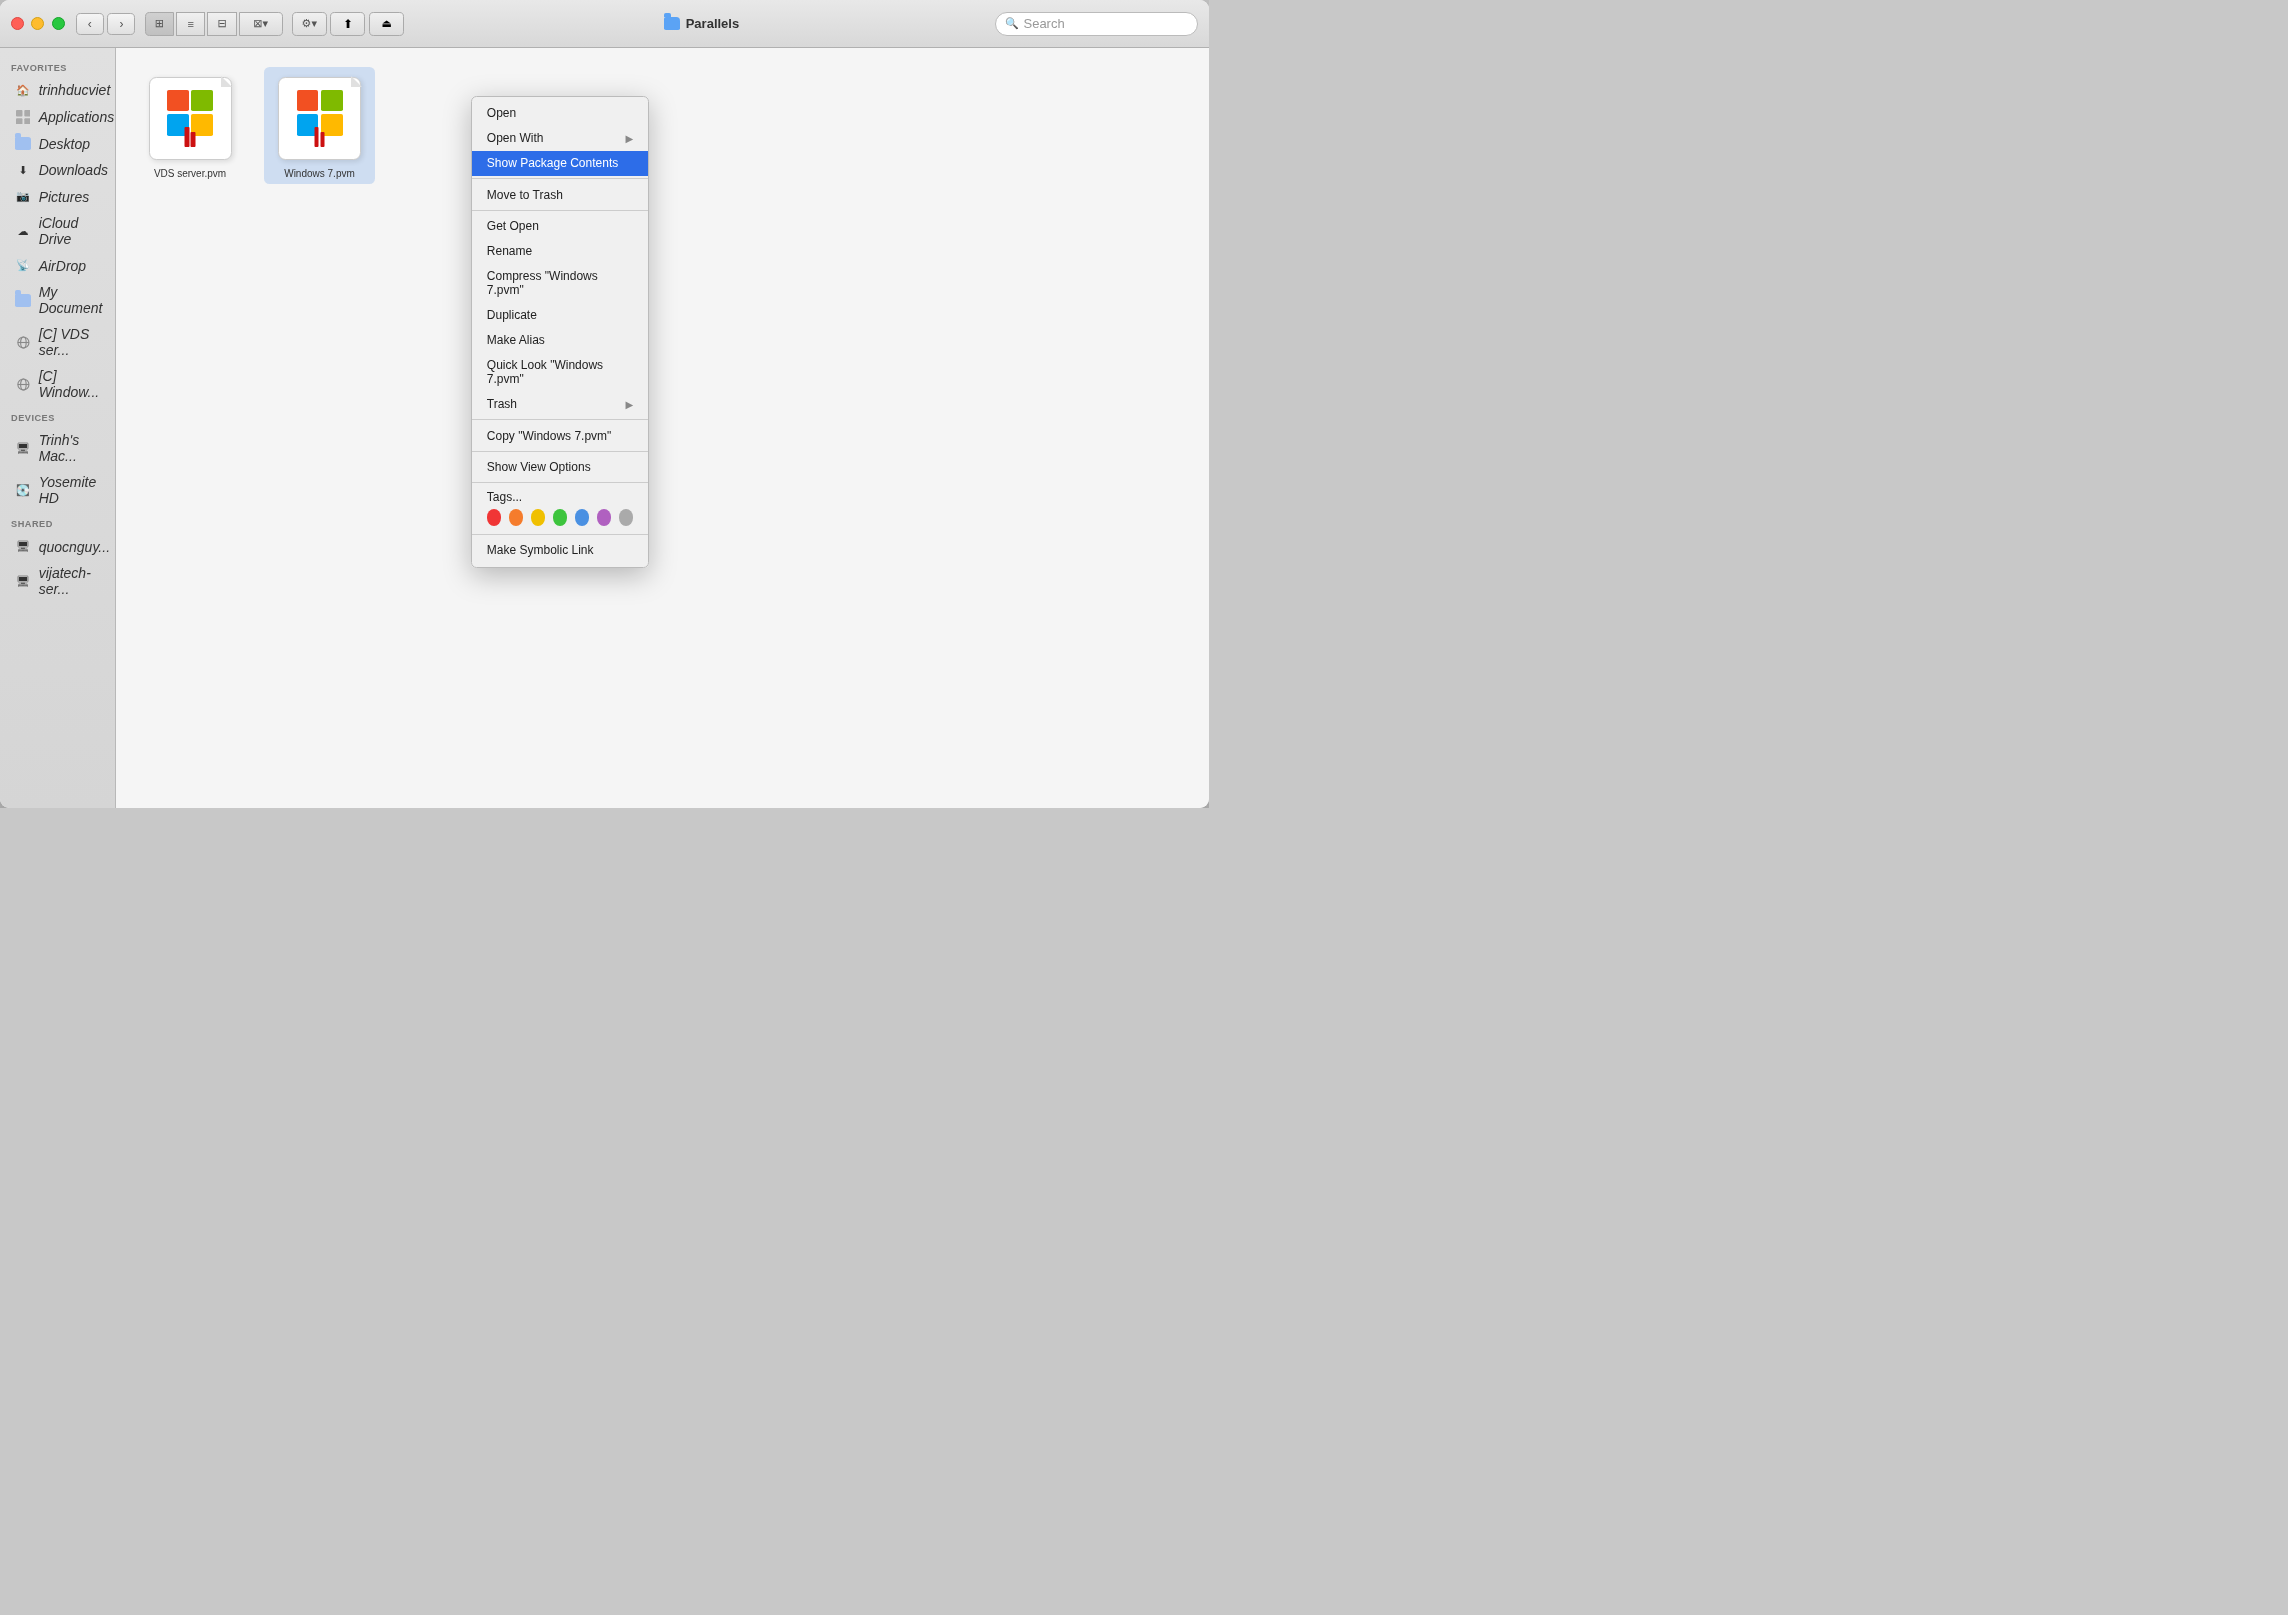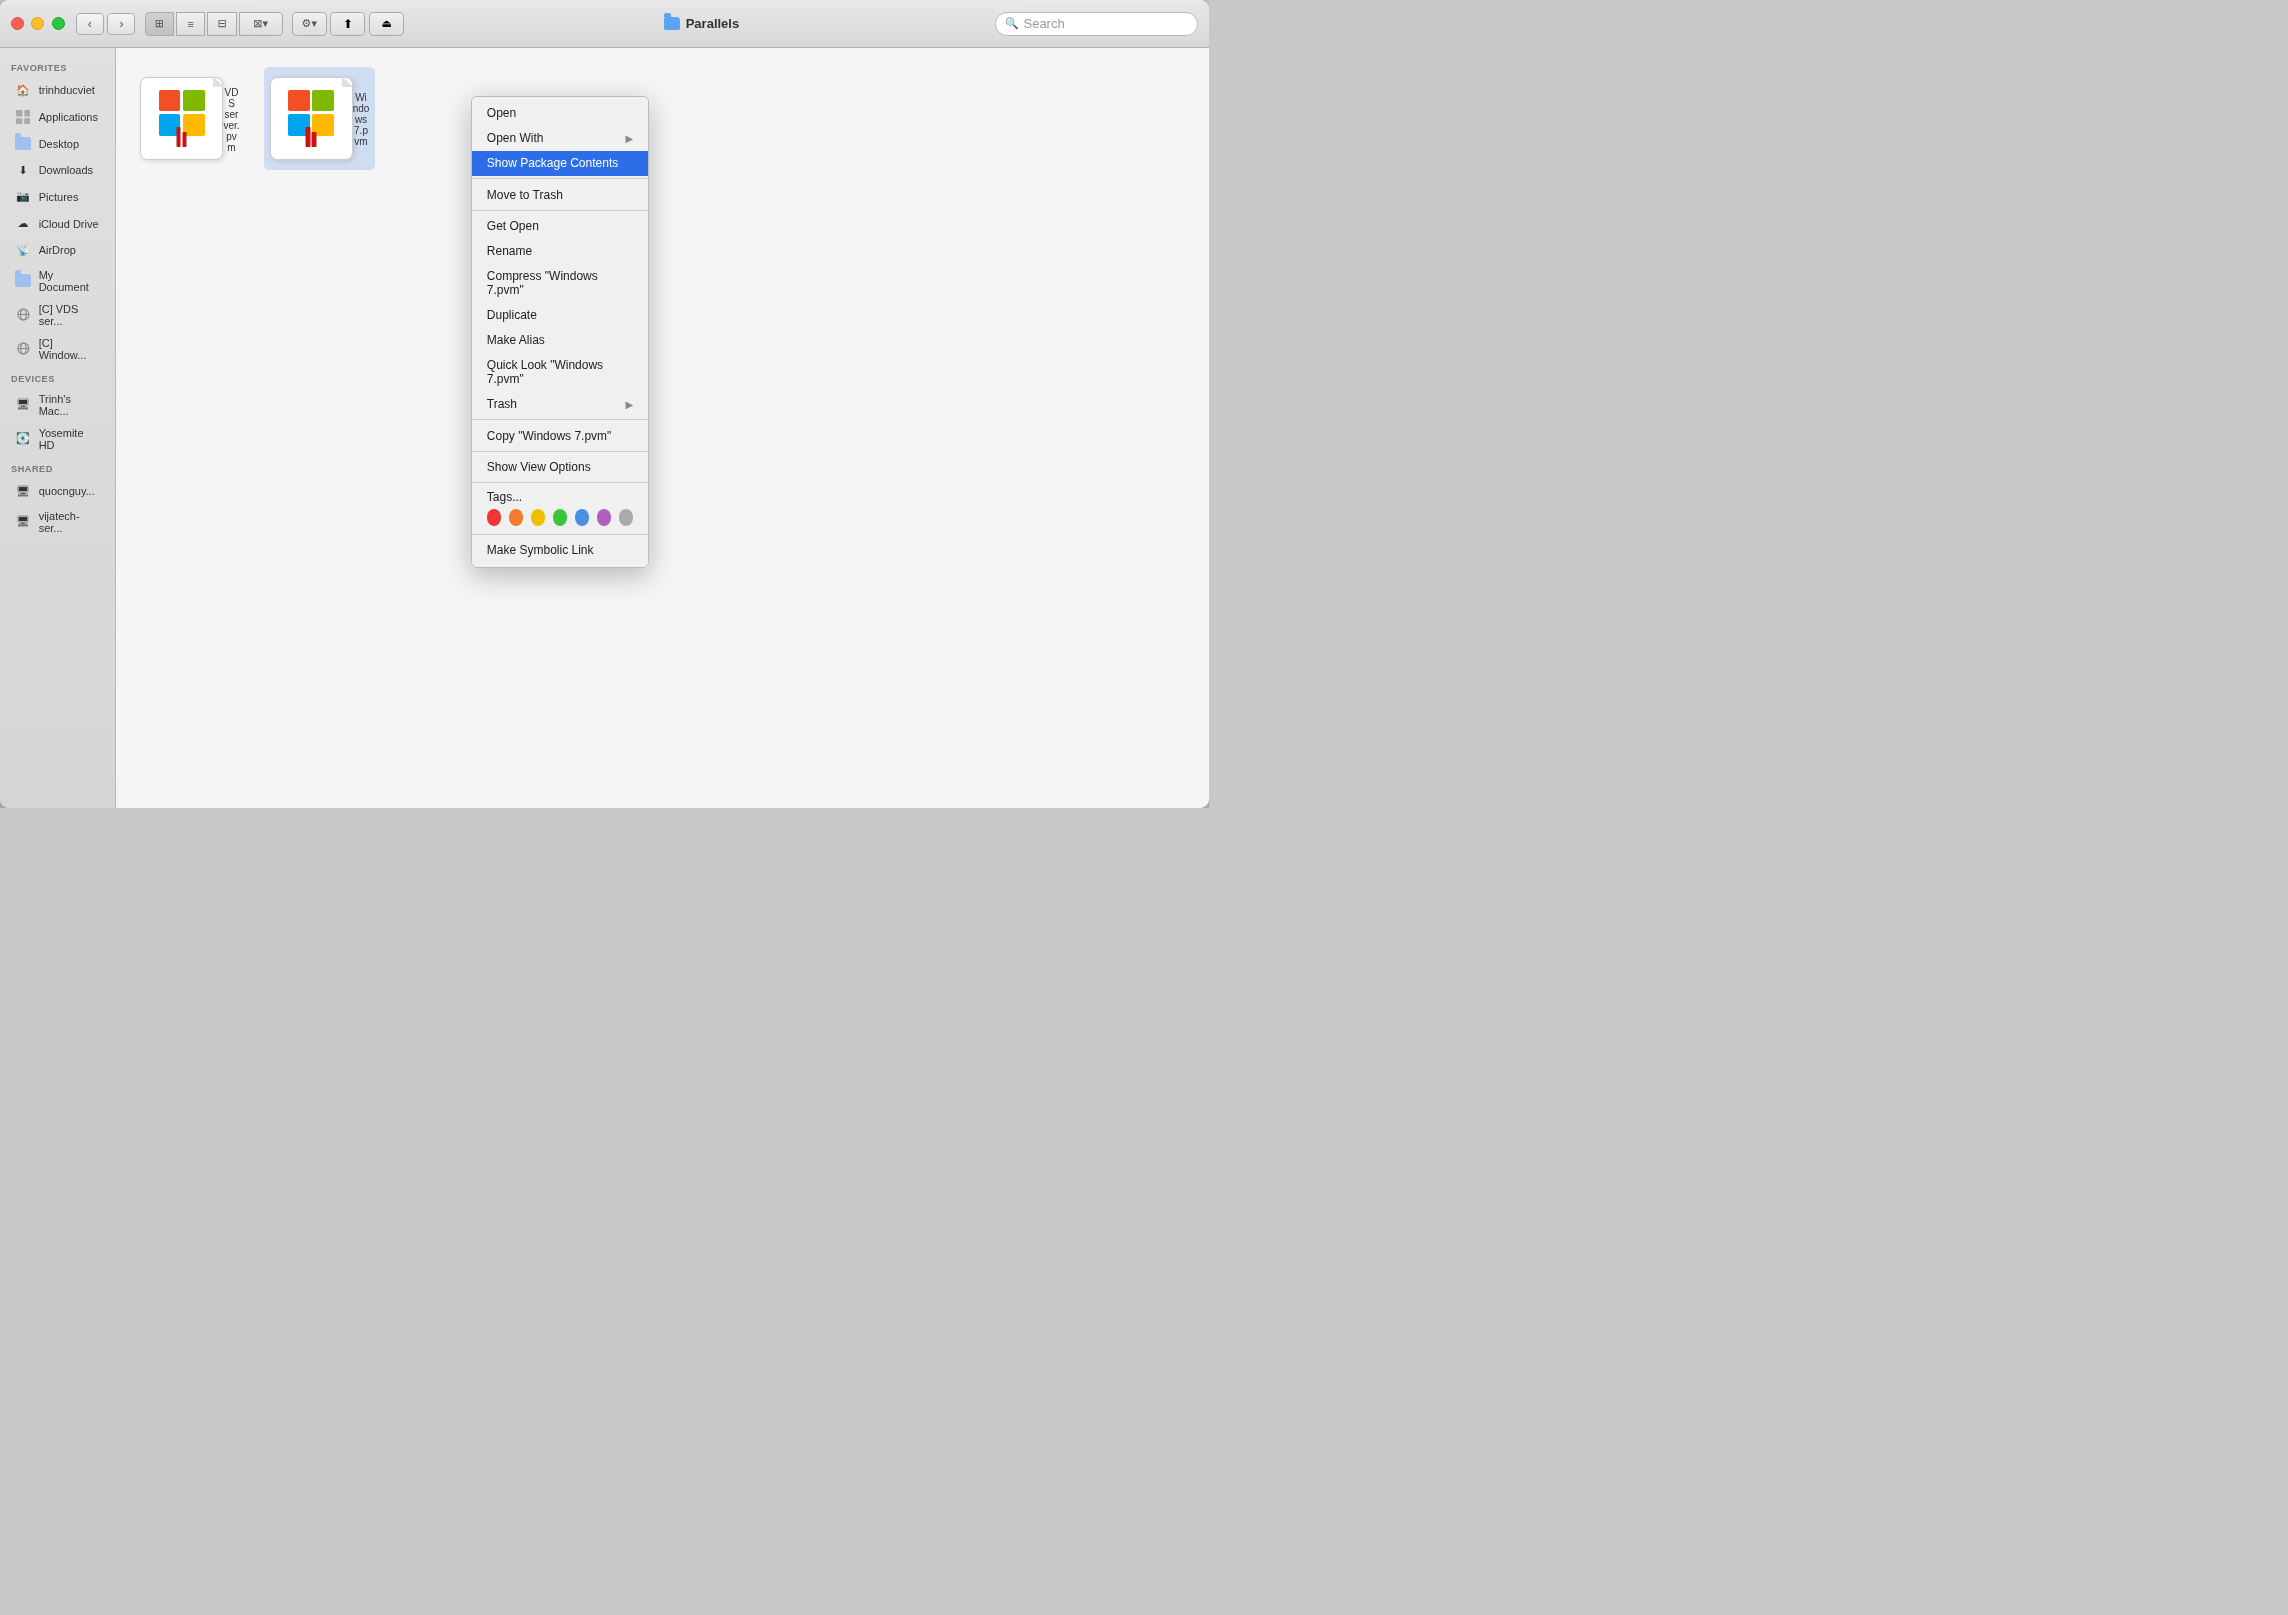--- a/index.html
+++ b/index.html
@@ -203,21 +203,21 @@
       gap: 7.4px;
     }
     .sidebar-item-icon {
       width: 16.6px;
       height: 16.6px;
       flex-shrink: 0;
       display: flex;
       align-items: center;
       justify-content: center;
     }
-    .sidebar-item-text { font-size: 11px; color: #333; }
+    .sidebar-item-text { font-size: 14px; color: #333; font-style: italic; }
     
     .icon-folder {
       width: 16.6px;
       height: 13px;
       background: #a0c0f0;
       border-radius: 0.9px 2.8px 1.8px 1.8px;
       position: relative;
     }
     .icon-folder::before {
       content: '';
@@ -238,20 +238,21 @@
     }
     .file-grid {
       display: flex;
       flex-wrap: wrap;
       padding: 18.5px;
       gap: 18.5px;
       align-items: flex-start;
     }
     .file-item {
       display: flex;
+      flex-direction: column;
       align-items: center;
       width: 111px;
       cursor: pointer;
       padding: 5.5px;
       border-radius: 5.5px;
     }
     .file-item.selected { background: rgba(90,150,230,0.25); }
     .file-icon-wrapper {
       width: 92px;
       height: 92px;

